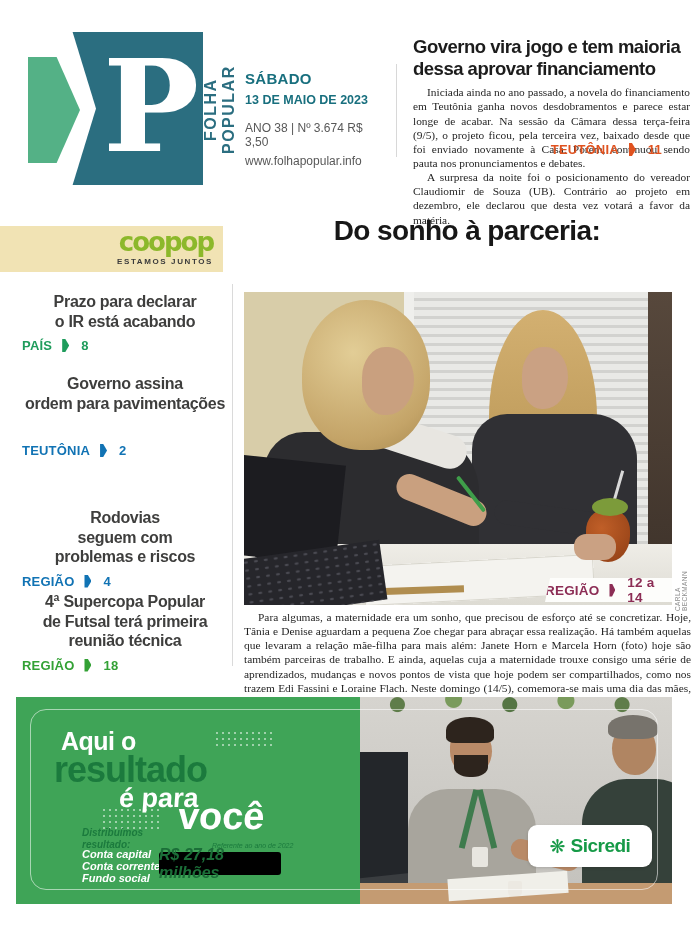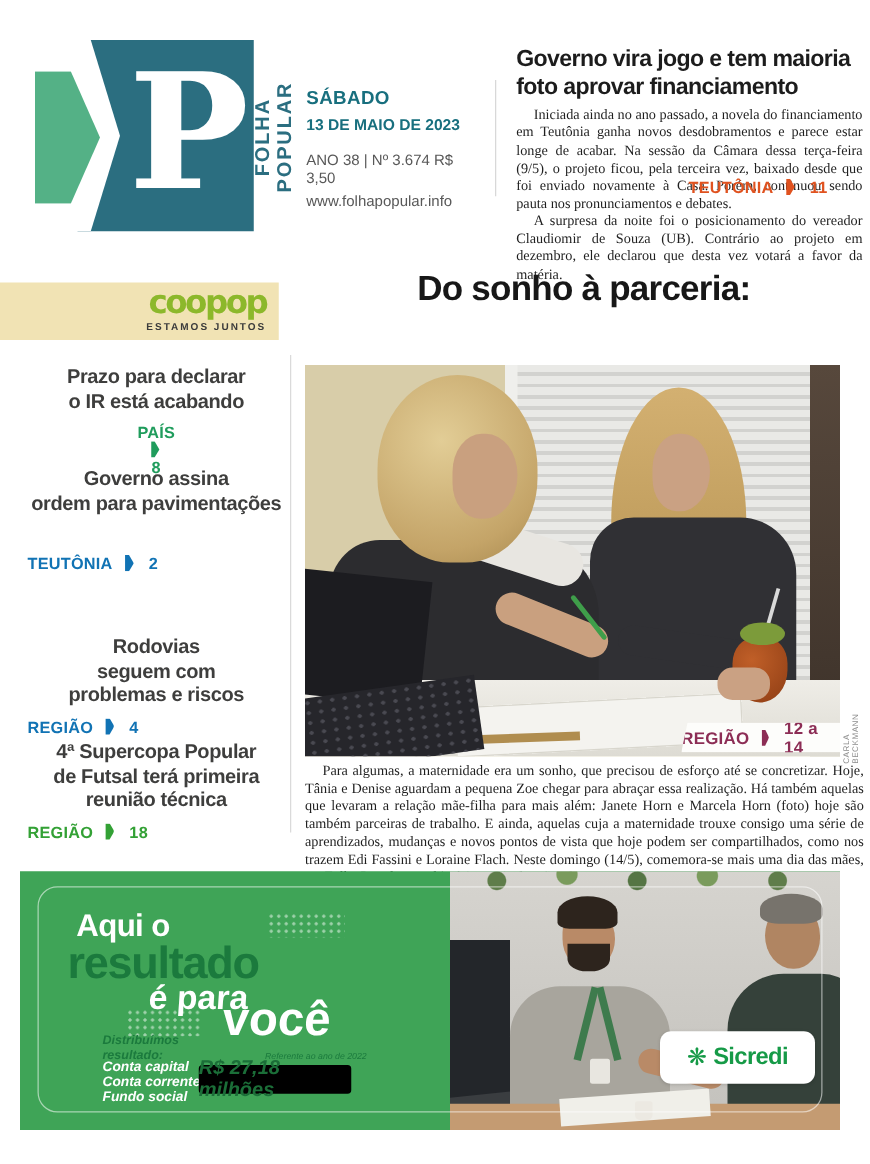--- a/index.html
+++ b/index.html
@@ -43,21 +43,21 @@
   .coopop-slogan{color:#3b3b3b;font-weight:bold;font-size:8px;letter-spacing:1.6px;margin-top:2px;}
 
   
   .col-vrule{position:absolute;left:232px;top:284px;width:1px;height:382px;background:#dadada;}
   .teaser{position:absolute;left:22px;width:206px;text-align:center;}
   .teaser-headline{font-weight:bold;font-size:16px;line-height:1.22;letter-spacing:-0.3px;color:#3e3e3d;}
   .teaser-headline span{display:block;}
   .teaser .tag{margin-top:7px;}
   .t1{top:292px;} .t2{top:374px;} .t3{top:484px;margin-top:24px;} .t4{top:592px;}
   .t2 .tag{margin-top:30px;}
-  .tag-green{color:#1f9c5c;flex-direction:column;} .tag-blue{color:#1173b4;} .tag-green2{color:#33a135;} .tag-maroon{color:#8c2d55;}
+  .tag-green{color:#1f9c5c;} .tag-blue{color:#1173b4;} .tag-green2{color:#33a135;} .tag-maroon{color:#8c2d55;}
 
   
   .main-headline{position:absolute;left:244px;top:216px;width:446px;text-align:center;
         font-weight:bold;font-size:28px;line-height:1.07;letter-spacing:-0.6px;color:#171717;}
   .main-headline span{display:block;}
   .photo{position:absolute;left:244px;top:292px;width:428px;height:313px;overflow:hidden;background:#d8cda9;}
   .ph{position:absolute;}
   .blinds{left:167px;top:0;width:237px;height:313px;
         background:repeating-linear-gradient(180deg,#e9e9e6 0 6px,#d2d2cf 6px 9px);}
   .window-frame{left:160px;top:0;width:10px;height:313px;background:#efefec;}
@@ -162,21 +162,21 @@
       <div class="date-date">13 DE MAIO DE 2023</div>
       <div class="date-edition">ANO 38 | Nº 3.674 R$ 3,50</div>
       <div class="date-site">www.folhapopular.info</div>
     </div>
     <div class="header-vrule"></div>
   </div>
 
   <div class="top-story">
     <div class="top-headline">
       <span>Governo vira jogo e tem maioria</span>
-      <span>foto aprovar financiamento</span>
+      <span>dessa aprovar financiamento</span>
     </div>
     <div class="top-body serif-body">
       <p>Iniciada ainda no ano passado, a novela do financiamento em Teutônia ganha novos desdobramentos e parece estar longe de acabar. Na sessão da Câmara dessa terça-feira (9/5), o projeto ficou, pela terceira vez, baixado desde que foi enviado novamente à Casa. Porém, continuou sendo pauta nos pronunciamentos e debates.</p>
       <p>A surpresa da noite foi o posicionamento do vereador Claudiomir de Souza (UB). Contrário ao projeto em dezembro, ele declarou que desta vez votará a favor da matéria.</p>
     </div>
   </div>
   <div class="tag top-tag">
     <span>TEUTÔNIA</span>
     <span class="tag-icon"></span>
     <span>11</span>

